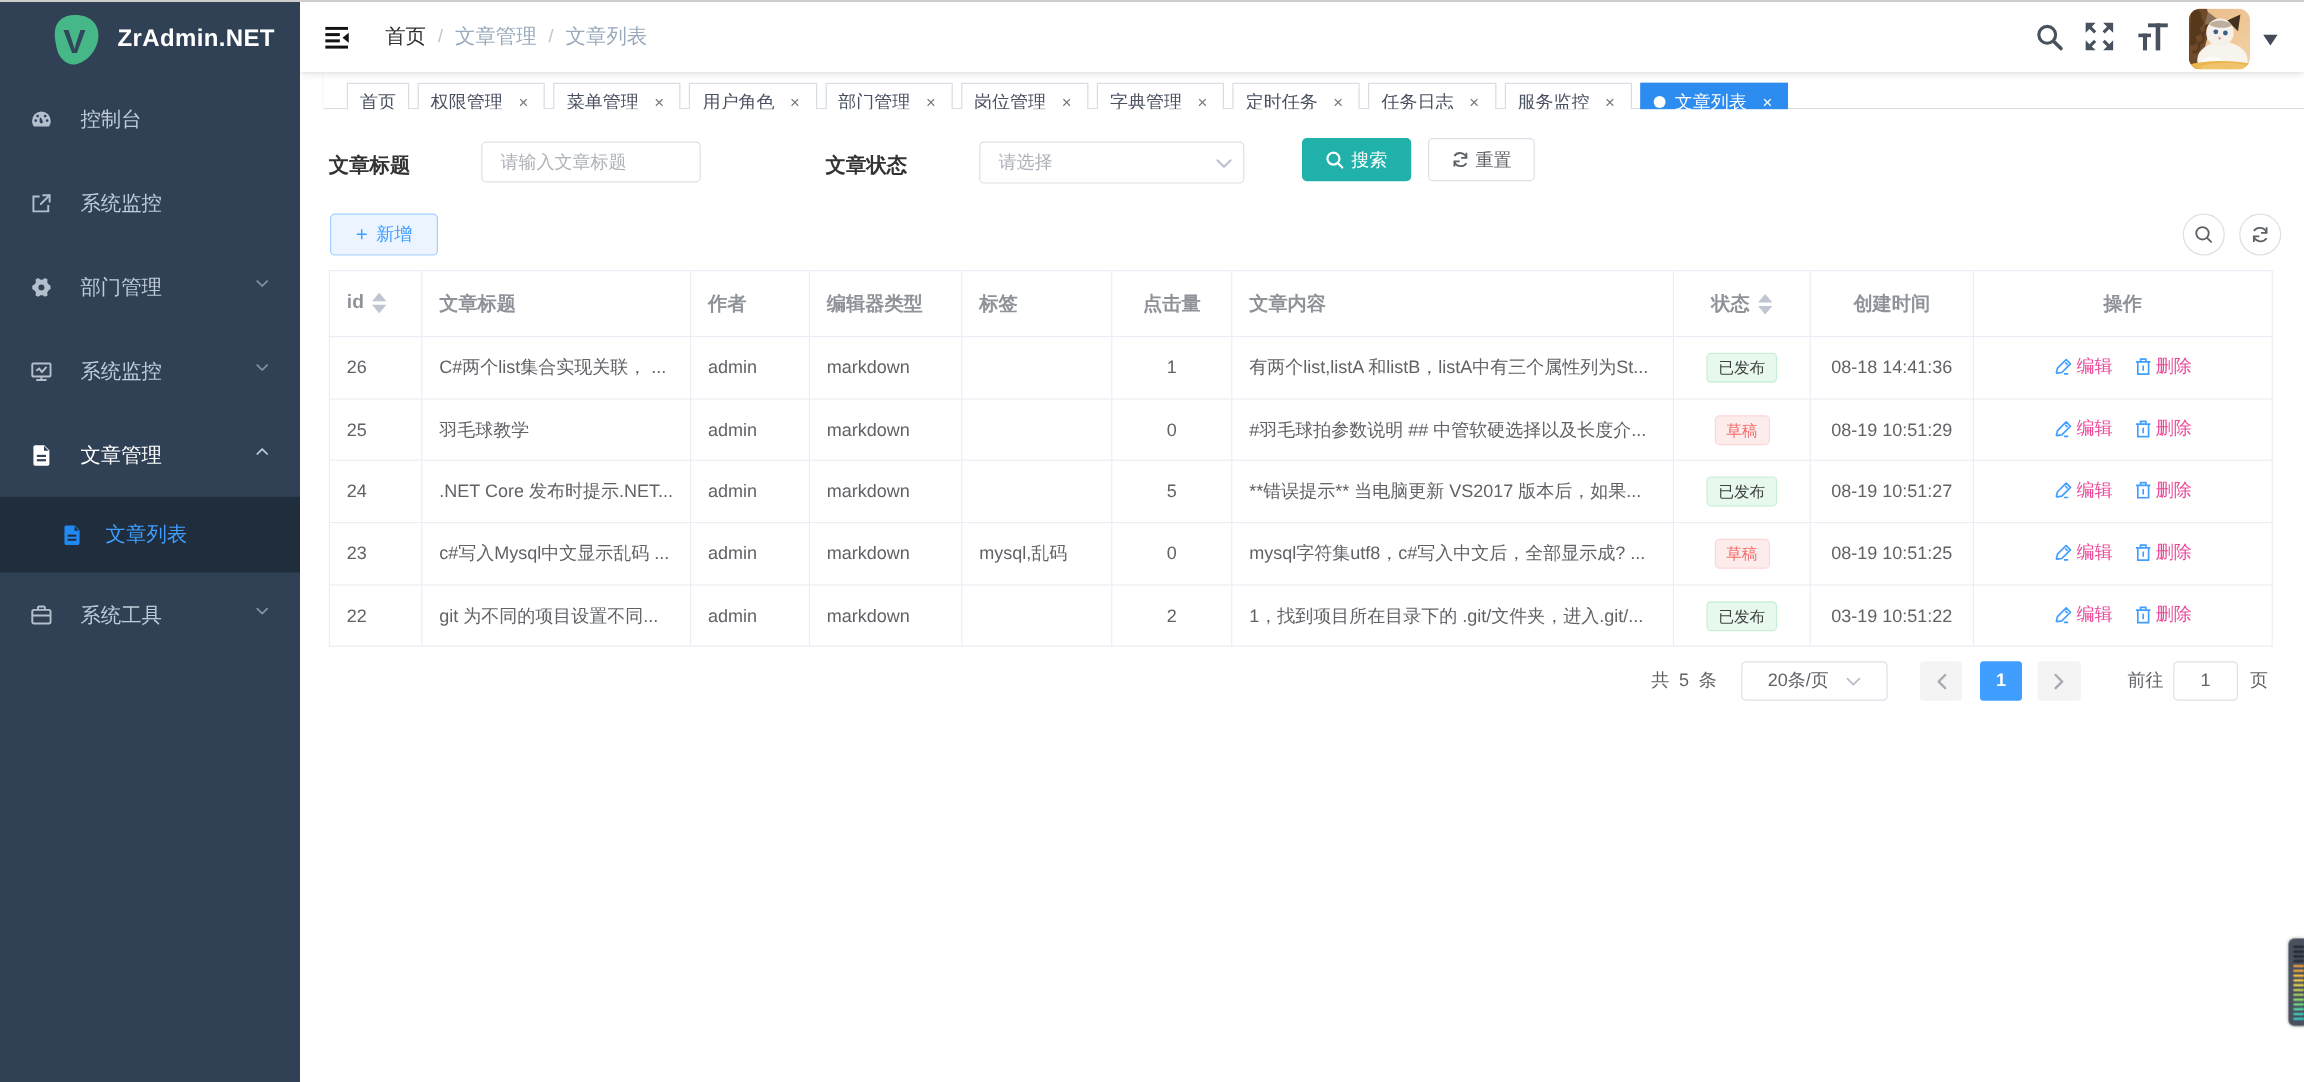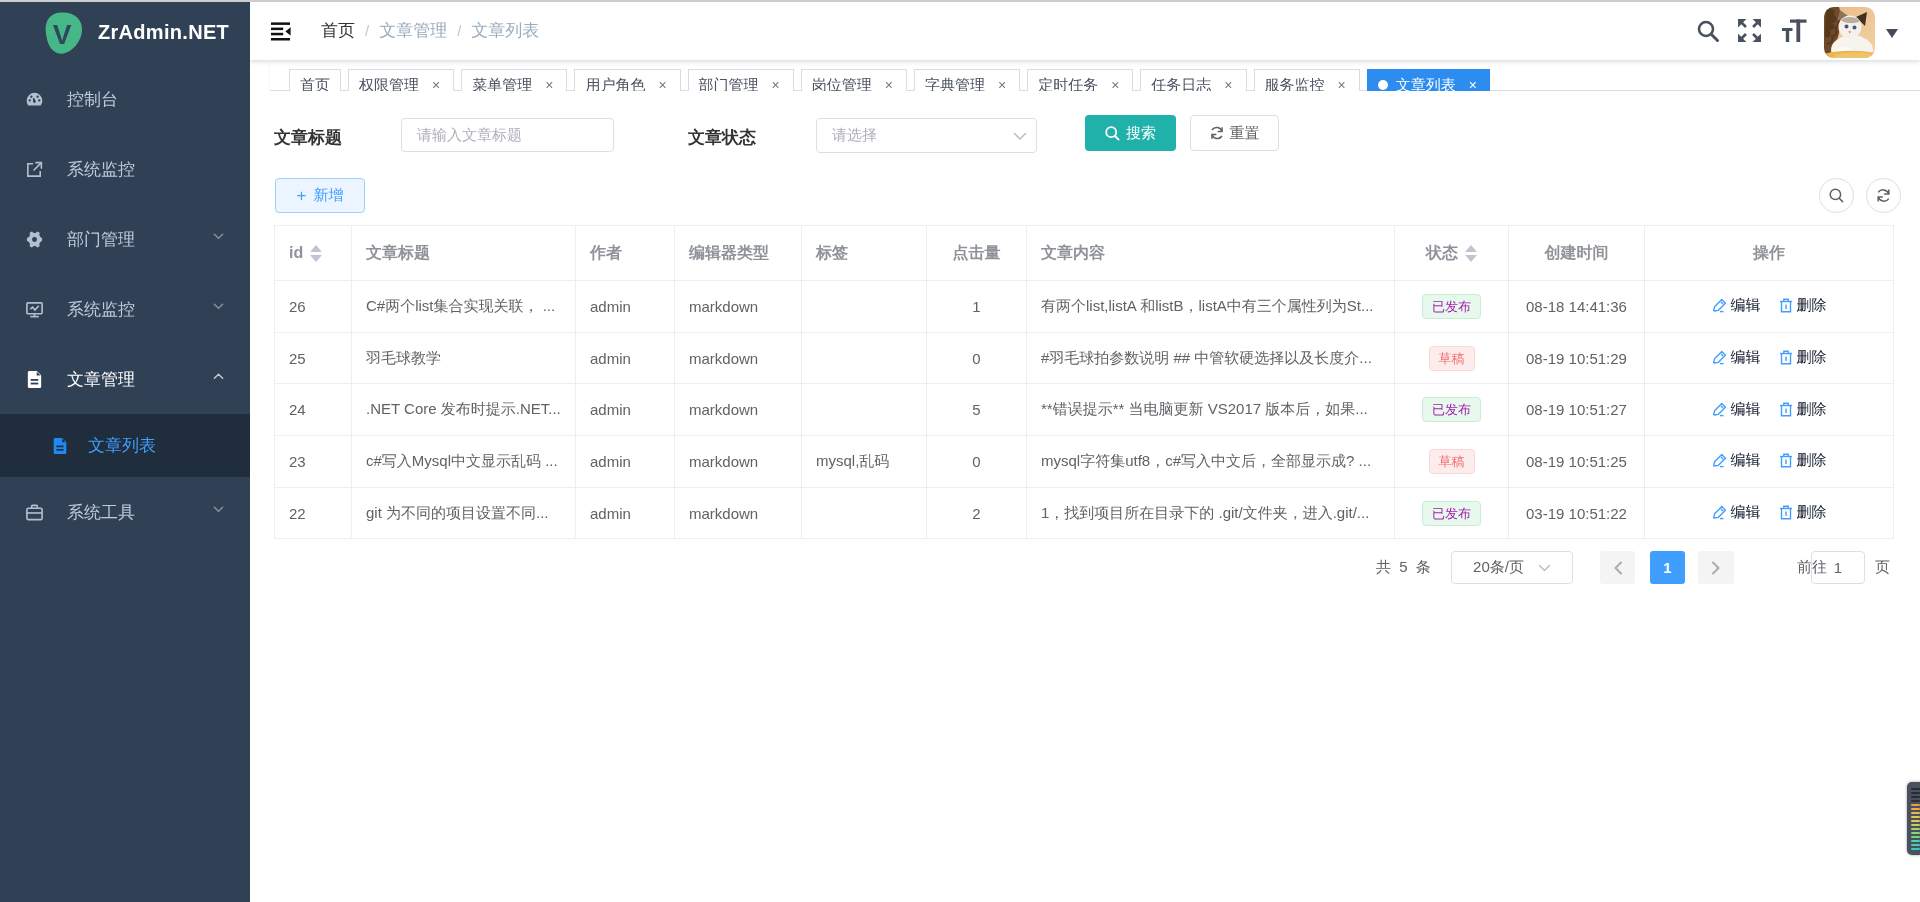--- a/index.html
+++ b/index.html
@@ -46,23 +46,23 @@
 .btn-reset { background:#fff; border:1px solid #dcdfe6; color:#606266; }
 .btn-add { background:#ecf5ff; border:1px solid #a0cfff; color:#409eff; }
 .circ { position:absolute; width:35px; height:35px; border:1px solid #dcdfe6; border-radius:50%; background:#fff; display:flex; align-items:center; justify-content:center; }
 
 .tbl { position:absolute; left:24px; top:134px; border-collapse:collapse; table-layout:fixed; width:1619px; }
 .tbl th { background:#fff; color:#8f9399; font-size:16px; font-weight:bold; height:55px; border:1px solid #ebeef5; text-align:left; padding:0 0 0 14px; }
 .tbl td { color:#606266; font-size:15px; height:51.7px; border:1px solid #ebeef5; padding:0 10px 0 14px; background:#fff; }
 .tbl .ctr { text-align:center; padding:0 4px; }
 .sortc { display:inline-block; vertical-align:middle; margin-left:7px; }
 .stag { display:inline-block; height:25px; line-height:23px; padding:0 9px; border-radius:4px; font-size:13px; }
-.stag.g { background:#e7f8ed; border:1px solid #c7eed4; color:#a21caf; }
+.stag.g { background:#e7f8ed; border:1px solid #c7eed4; color:#404040; }
 .stag.r { background:#fdecec; border:1px solid #fbd8d8; color:#f56c6c; }
-.oplink { color:#0f172a; font-size:15px; display:inline-flex; align-items:center; }
+.oplink { color:#ec4899; font-size:15px; display:inline-flex; align-items:center; }
 
 .pager { position:absolute; top:460px; left:0; width:1670px; height:33px; color:#606266; font-size:15px; }
 .pager > span { position:absolute; top:0; height:33px; display:flex; align-items:center; justify-content:center; }
 .psel { width:122px; border:1px solid #dcdfe6; border-radius:4px; color:#606266; }
 .pbtn { width:35px; background:#f4f4f5; border-radius:3px; }
 .pcur { width:35px; background:#409eff; border-radius:3px; color:#fff; font-weight:bold; }
 .pinp { width:54px; border:1px solid #dcdfe6; border-radius:4px; color:#606266; }
 
 .meter { position:fixed; right:-4px; top:782px; width:17px; height:73px; background:#49505e; border-radius:5px; box-shadow:0 0 3px rgba(0,0,0,.4); padding:6px 0 0 4px; z-index:60; }
 .meter i { display:block; width:9px; height:2px; border-radius:1px; margin-bottom:2px; }
@@ -222,21 +222,21 @@
     </div>
   </header>
 
   <div class="tags">
     <span class="tag">首页</span><span class="tag">权限管理<span class="x">×</span></span><span class="tag">菜单管理<span class="x">×</span></span><span class="tag">用户角色<span class="x">×</span></span><span class="tag">部门管理<span class="x">×</span></span><span class="tag">岗位管理<span class="x">×</span></span><span class="tag">字典管理<span class="x">×</span></span><span class="tag">定时任务<span class="x">×</span></span><span class="tag">任务日志<span class="x">×</span></span><span class="tag">服务监控<span class="x">×</span></span><span class="tag on"><span class="dot"></span>文章列表<span class="x">×</span></span>
   </div>
 
   <div class="app-main">
 
     <span class="frm-label" style="left:24px; top:35px;">文章标题</span>
-    <div class="inp" style="left:151px; top:27px; width:213px; height:34px;">请输入文章标题</div>
+    <div class="inp" style="left:151px; top:27px; width:183px; height:34px;">请输入文章标题</div>
     <span class="frm-label" style="left:438px; top:35px;">文章状态</span>
     <div class="inp" style="left:566px; top:27px; width:221px; height:35px;">请选择
       <svg style="position:absolute; right:9px; top:13px;" width="14" height="9" viewBox="0 0 14 9">
           <path d="M1.5 1.5 L7 7 L12.5 1.5" fill="none" stroke="#b8bfcc" stroke-width="1.6" stroke-linecap="round" stroke-linejoin="round"></path>
         </svg>
     </div>
     <div class="btn btn-search" style="left:835px; top:24px; width:91px; height:36px;">
       <svg width="15" height="15" viewBox="0 0 15 15" style="margin-right:6px;">
           <circle cx="6.2" cy="6.2" r="5" fill="none" stroke="#fff" stroke-width="1.8"></circle>
           <line x1="10" y1="10" x2="13.6" y2="13.6" stroke="#fff" stroke-width="1.8" stroke-linecap="round"></line>
@@ -417,21 +417,21 @@
           <svg width="10" height="14" viewBox="0 0 10 14">
             <path d="M8 1.5 L2.5 7 L8 12.5" fill="none" stroke="#a8abb2" stroke-width="2" stroke-linecap="round" stroke-linejoin="round"></path>
           </svg>
         </span>
       <span class="pcur" style="left:1400px;">1</span>
       <span class="pbtn" style="left:1448px; width:36px;">
           <svg width="10" height="14" viewBox="0 0 10 14">
             <path d="M2 1.5 L7.5 7 L2 12.5" fill="none" stroke="#a8abb2" stroke-width="2" stroke-linecap="round" stroke-linejoin="round"></path>
           </svg>
         </span>
-      <span style="left:1523px;margin-left:24px;">前往</span>
+      <span style="left:1523px;">前往</span>
       <span class="pinp" style="left:1561px;">1</span>
       <span style="left:1625px;">页</span>
     </div>
   </div>
 </div>
 
 <div class="meter">
   <i style="background:#262b35"></i>
     <i style="background:#262b35"></i>
     <i style="background:#262b35"></i>

